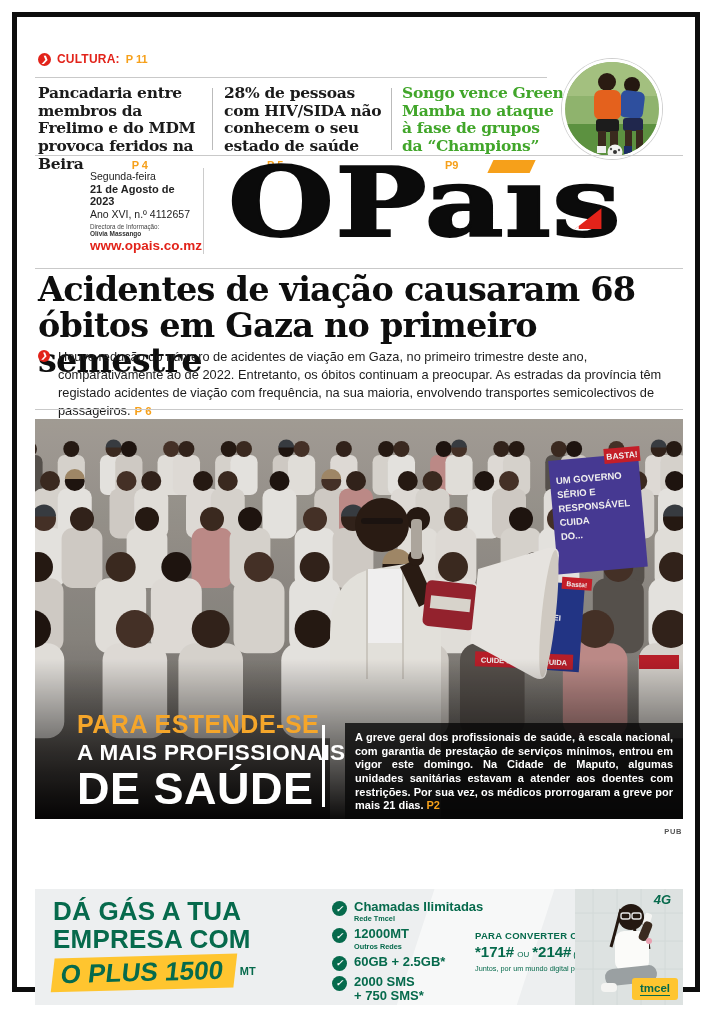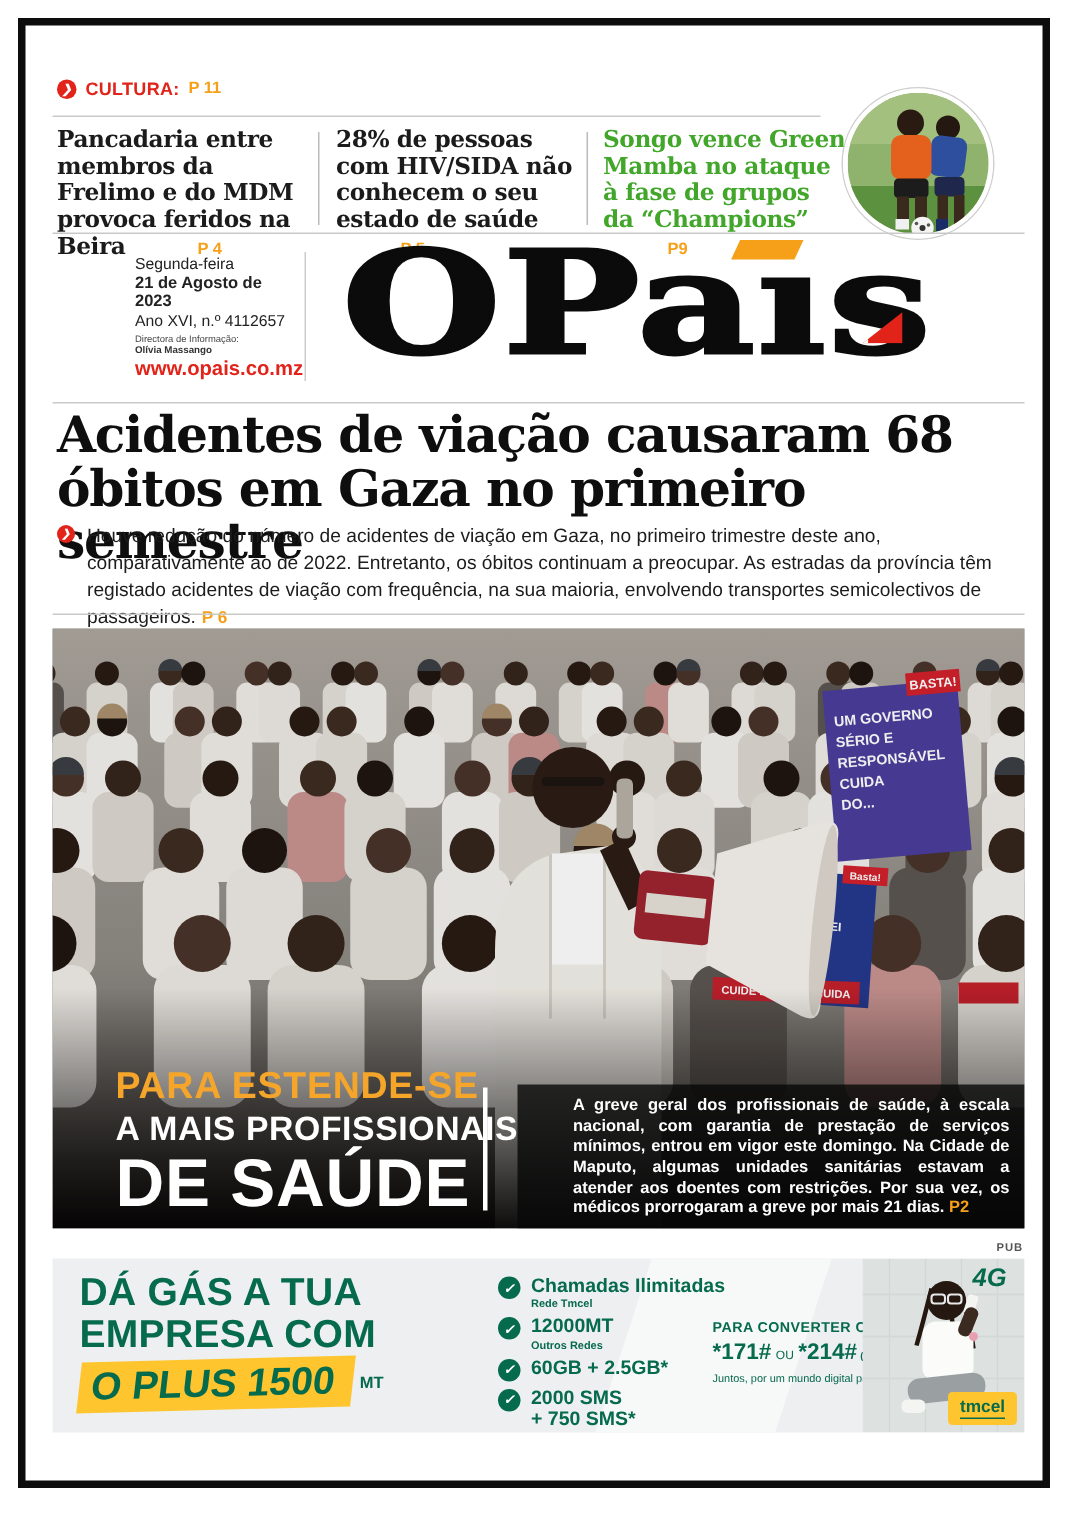--- a/index.html
+++ b/index.html
@@ -64,26 +64,26 @@
   
   .photo { position:absolute; left:35px; top:419px; width:648px; height:400px; overflow:hidden; background:#8d8a84; }
   .photo svg.scene { display:block; width:648px; height:400px; }
   .photo-title { position:absolute; left:42px; bottom:8px; z-index:3; }
   .pt-l1 { color:#f5a62a; font-weight:800; font-size:25px; letter-spacing:.5px; }
   .pt-l2 { color:#ffffff; font-weight:800; font-size:22.5px; letter-spacing:.4px; margin-top:1px; }
   .pt-l3 { color:#ffffff; font-weight:800; font-size:45px; letter-spacing:.5px; line-height:1.0; }
   .pt-vline { position:absolute; left:287px; bottom:12px; width:2.5px; height:82px; background:#fff; z-index:3; }
   .photo-caption { position:absolute; left:310px; top:304px; width:338px; height:96px; background:rgba(8,8,8,.80);
                    z-index:3; padding:8px 10px 0 10px; }
-  .photo-caption p { color:#fff; font-size:11px; font-weight:bold; line-height:1.24; text-align:justify;margin-left:27px; }
+  .photo-caption p { color:#fff; font-size:11px; font-weight:bold; line-height:1.24; text-align:justify; }
   .photo-caption .pref { color:var(--orange,#f6a01a); margin-left:3px; }
 
   
   .pub { position:absolute; right:35px; top:827px; font-size:7.5px; letter-spacing:.6px; color:#555; font-weight:bold; }
-  .ad { position:absolute; left:35px; top:839px; width:648px; height:116px; background:#edeff0; overflow:hidden; }
+  .ad { position:absolute; left:35px; top:889px; width:648px; height:116px; background:#edeff0; overflow:hidden; }
   .ad::before { content:""; position:absolute; left:380px; top:-20px; width:120px; height:160px; background:#f7f8f8;
                 transform:skewX(-18deg); }
   .ad-left { position:absolute; left:18px; top:9px; }
   .ad-l1, .ad-l2 { color:var(--ad-green,#066a4c); font-weight:800; font-size:26px; letter-spacing:.2px; line-height:1.07; }
   .ad-hl-row { margin-top:2px; white-space:nowrap; }
   .ad-highlight { display:inline-block; background:var(--ad-yellow,#ffc52f); color:var(--ad-green,#066a4c);
                   font-weight:800; font-size:26px; padding:1px 12px 2px 8px; transform:skewX(-8deg) rotate(-1.5deg); }
   .ad-unit { color:var(--ad-green,#066a4c); font-weight:800; font-size:11px; margin-left:5px; vertical-align:6px; }
   .ad-features { position:absolute; left:297px; top:11px; display:flex; flex-direction:column; gap:4px; }
   .feat { display:flex; gap:7px; align-items:flex-start; }
@@ -92,21 +92,21 @@
   .feat-t1, .feat-t2 { color:var(--ad-green,#066a4c); font-weight:800; font-size:13px; line-height:1.1; display:block; }
   .feat-sub { color:var(--ad-green,#066a4c); font-weight:bold; font-size:7.3px; display:block; }
   .ad-convert { position:absolute; left:440px; top:41px; width:160px; }
   .cv-label { color:var(--ad-green,#066a4c); font-weight:800; font-size:9.5px; letter-spacing:.3px; }
   .cv-codes { margin-top:2px; white-space:nowrap; }
   .cv-code { color:var(--ad-green,#066a4c); font-weight:800; font-size:15px; }
   .cv-or { color:var(--ad-green,#066a4c); font-weight:normal; font-size:8px; margin:0 3px; }
   .cv-duo { color:var(--ad-green,#066a4c); font-weight:bold; font-size:6.5px; margin-left:2px; }
   .cv-tagline { color:var(--ad-green,#066a4c); font-size:7.3px; margin-top:3px; }
   .ad-photo { position:absolute; right:0; top:0; width:108px; height:116px; }
-  .badge-4g { position:absolute; right:12px; top:3px; color:var(--ad-green,#066a4c); font-weight:800; font-size:17px; font-style:italic; z-index:2; }
+  .badge-4g { position:absolute; right:12px; top:3px; color:var(--ad-green,#066a4c); font-weight:800; font-size:13px; font-style:italic; z-index:2; }
   .tmcel-badge { position:absolute; right:5px; bottom:5px; width:46px; height:22px; background:var(--ad-yellow,#ffc52f);
                  border-radius:3px; display:flex; align-items:center; justify-content:center; z-index:2; }
   .tmcel-badge span { color:var(--ad-green,#066a4c); font-weight:800; font-size:11.5px; border-bottom:1.5px solid var(--ad-green,#066a4c); line-height:1.15; }
 </style>
 </head>
 <body>
 
 <div class="sheet">
   <div class="frame"></div>
   <div class="content">

